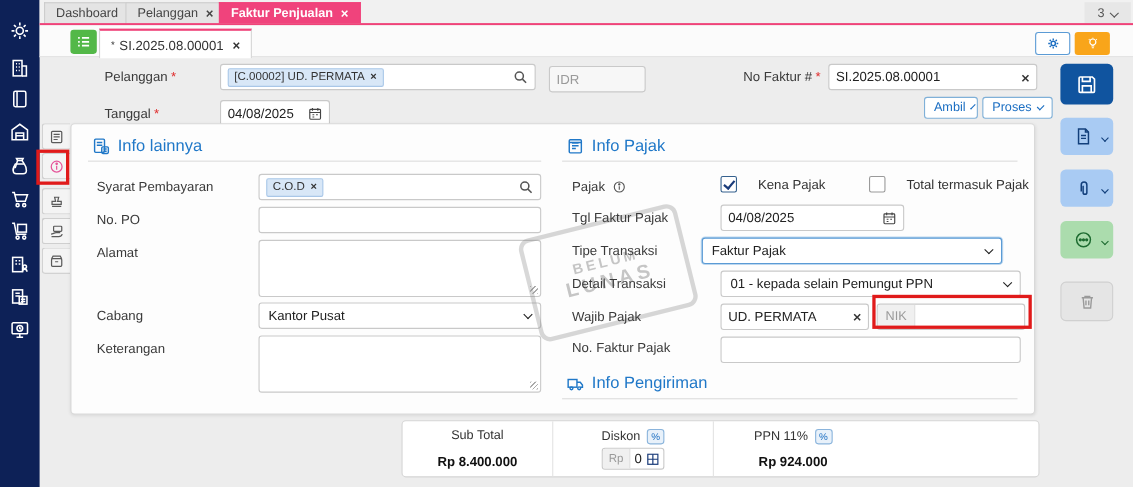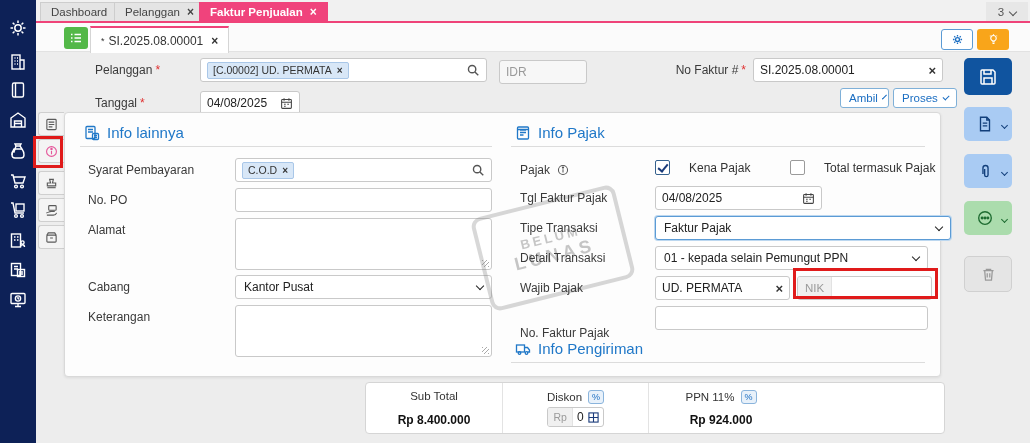--- a/index.html
+++ b/index.html
@@ -421,41 +421,41 @@
     <span class="grow">04/08/2025</span>
     <span class="icon-in">
         <svg width="13" height="13" viewBox="0 0 16 16" fill="none" stroke="#444" stroke-width="1.3">
           <rect x="2" y="3" width="12" height="11" rx="1"></rect>
           <path d="M2 6.5h12M5 1.5v3M11 1.5v3M5 9h2M9 9h2M5 11.5h2"></path>
         </svg>
       </span>
   </div>
 
   <div class="lbl" style="left:520px; top:221px"><span>Tipe Transaksi</span></div>
-  <div class="sel focused" style="left:655px; top:216px; width:296px">
+  <div class="sel focused" style="left:638px; top:216px; width:273px">
     <span class="grow">Faktur Pajak</span>
     <span class="chev" style="margin-top:-3px"></span>
   </div>
 
   <div class="lbl" style="left:520px; top:251px"><span>Detail Transaksi</span></div>
   <div class="sel" style="left:655px; top:246px; width:273px">
     <span class="grow">01 - kepada selain Pemungut PPN</span>
     <span class="chev" style="margin-top:-3px"></span>
   </div>
 
   <div class="lbl" style="left:520px; top:281px"><span>Wajib Pajak</span></div>
   <div class="inp" style="left:655px; top:276px; width:135px">
     <span class="grow">UD. PERMATA</span>
     <span class="clear">×</span>
   </div>
   <div class="grp" style="left:797px; top:276px; width:135px">
     <span class="pre">NIK</span>
   </div>
 
-  <div class="lbl" style="left:520px; top:326px"><span>No. Faktur Pajak</span></div>
+  <div class="lbl" style="left:520px; top:309px"><span>No. Faktur Pajak</span></div>
   <div class="inp" style="left:655px; top:306px; width:273px"></div>
 
   <div class="sechdr" style="left:515px; top:340px">
     <svg viewBox="0 0 16 16" fill="none" stroke="currentColor" stroke-width="1.3">
         <rect x="1.5" y="4" width="8" height="7"></rect>
         <path d="M9.5 6.5h3L14.5 9v2h-2"></path>
         <circle cx="4.5" cy="12" r="1.3"></circle>
         <circle cx="11.5" cy="12" r="1.3"></circle>
       </svg>
     <span>Info Pengiriman</span>

